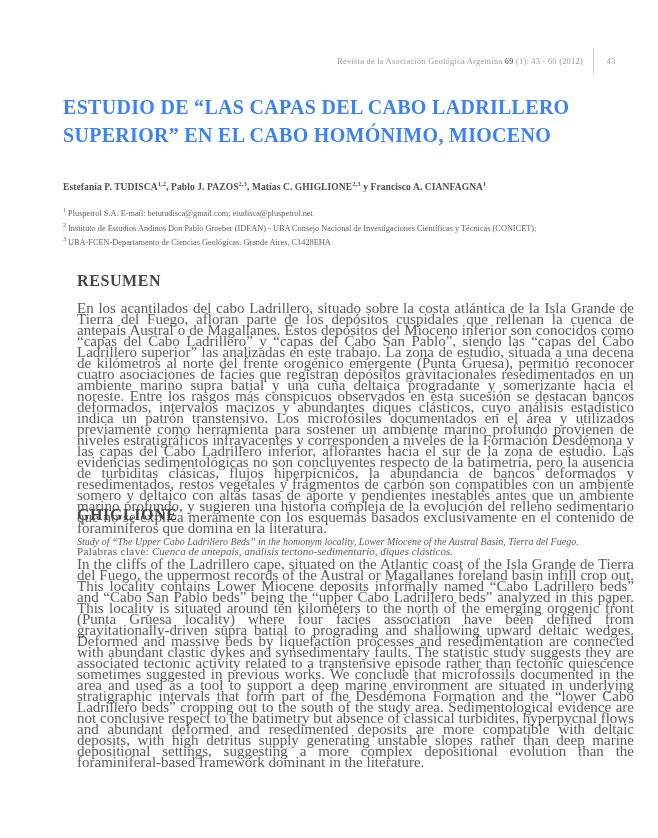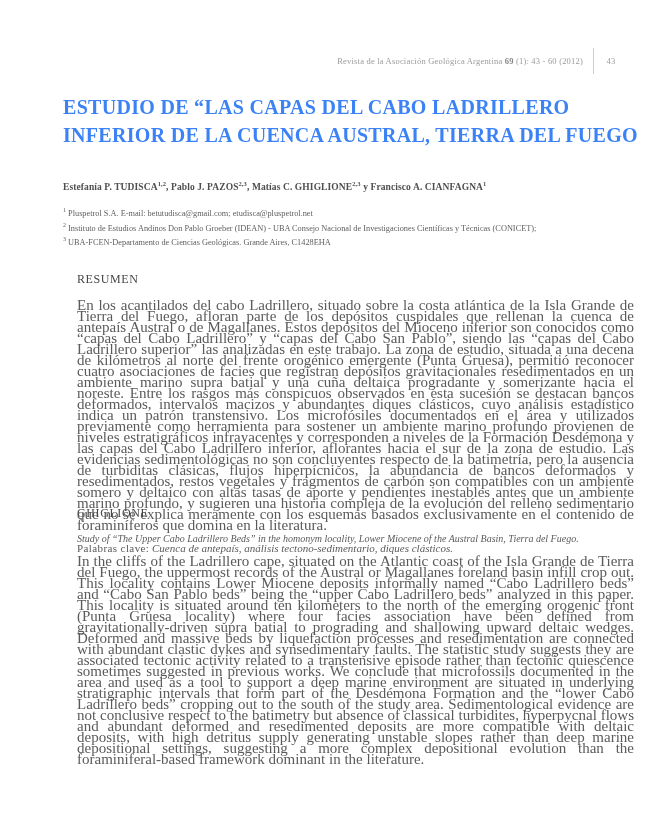--- a/index.html
+++ b/index.html
@@ -41,21 +41,21 @@
     position:absolute; top:205px; left:63px; width:576px;
     font-size:8.3px; line-height:10.8px; color:#5e5e5e;
   }
   .affil-line sup { font-size:6px; }
 
   
   .section { position:absolute; left:77px; width:557px; color:#585858; }
   .section-resumen { top:272px; }
   .section-abstract { top:506px; }
   .sec-heading {
-    margin:0; font-size:12px; font-weight:400;
+    margin:0; font-size:16px; font-weight:700;
     letter-spacing:0.6px; color:#474747;
   }
   .sec-body {
     margin:13px 0 0 0; font-size:15px; line-height:11px;
     text-align:justify; color:#5a5a5a;
   }
   .sec-lead {
     margin:12px 0 0 0; font-size:10px; line-height:11px;
     font-style:italic; color:#5a5a5a;
   }
@@ -70,21 +70,21 @@
 <div class="page">
 
   <div class="header">
     <div class="journal-line"><span>Revista de la Asociación Geológica Argentina </span><b>69</b><span> (1): 43 - 60 (2012)</span></div>
     <div class="header-divider"></div>
     <div class="page-number">43</div>
   </div>
 
   <h1 class="title">
     <span class="title-line">ESTUDIO DE “LAS CAPAS DEL CABO LADRILLERO</span>
-    <span class="title-line">INFERIOR DE LA CUENCA AUSTRAL, TIERRA DEL FUEGO</span>
+    <span class="title-line">SUPERIOR” EN EL CABO HOMÓNIMO, MIOCENO</span>
   </h1>
 
   <div class="authors">
     <span><span>Estefanía P. TUDISCA</span><sup>1,2</sup><span>, </span></span><span><span>Pablo J. PAZOS</span><sup>2,3</sup><span>, </span></span><span><span>Matías C. GHIGLIONE</span><sup>2,3</sup><span> y </span></span><span><span>Francisco A. CIANFAGNA</span><sup>1</sup></span>
   </div>
 
   <div class="affiliations">
     <div class="affil-line"><sup>1</sup><span> Pluspetrol S.A. E-mail: betutudisca@gmail.com; etudisca@pluspetrol.net</span></div>
     <div class="affil-line"><sup>2</sup><span> Instituto de Estudios Andinos Don Pablo Groeber (IDEAN) - UBA Consejo Nacional de Investigaciones Científicas y Técnicas (CONICET);</span></div>
     <div class="affil-line"><sup>3</sup><span> UBA-FCEN-Departamento de Ciencias Geológicas. Grande Aires, C1428EHA</span></div>

